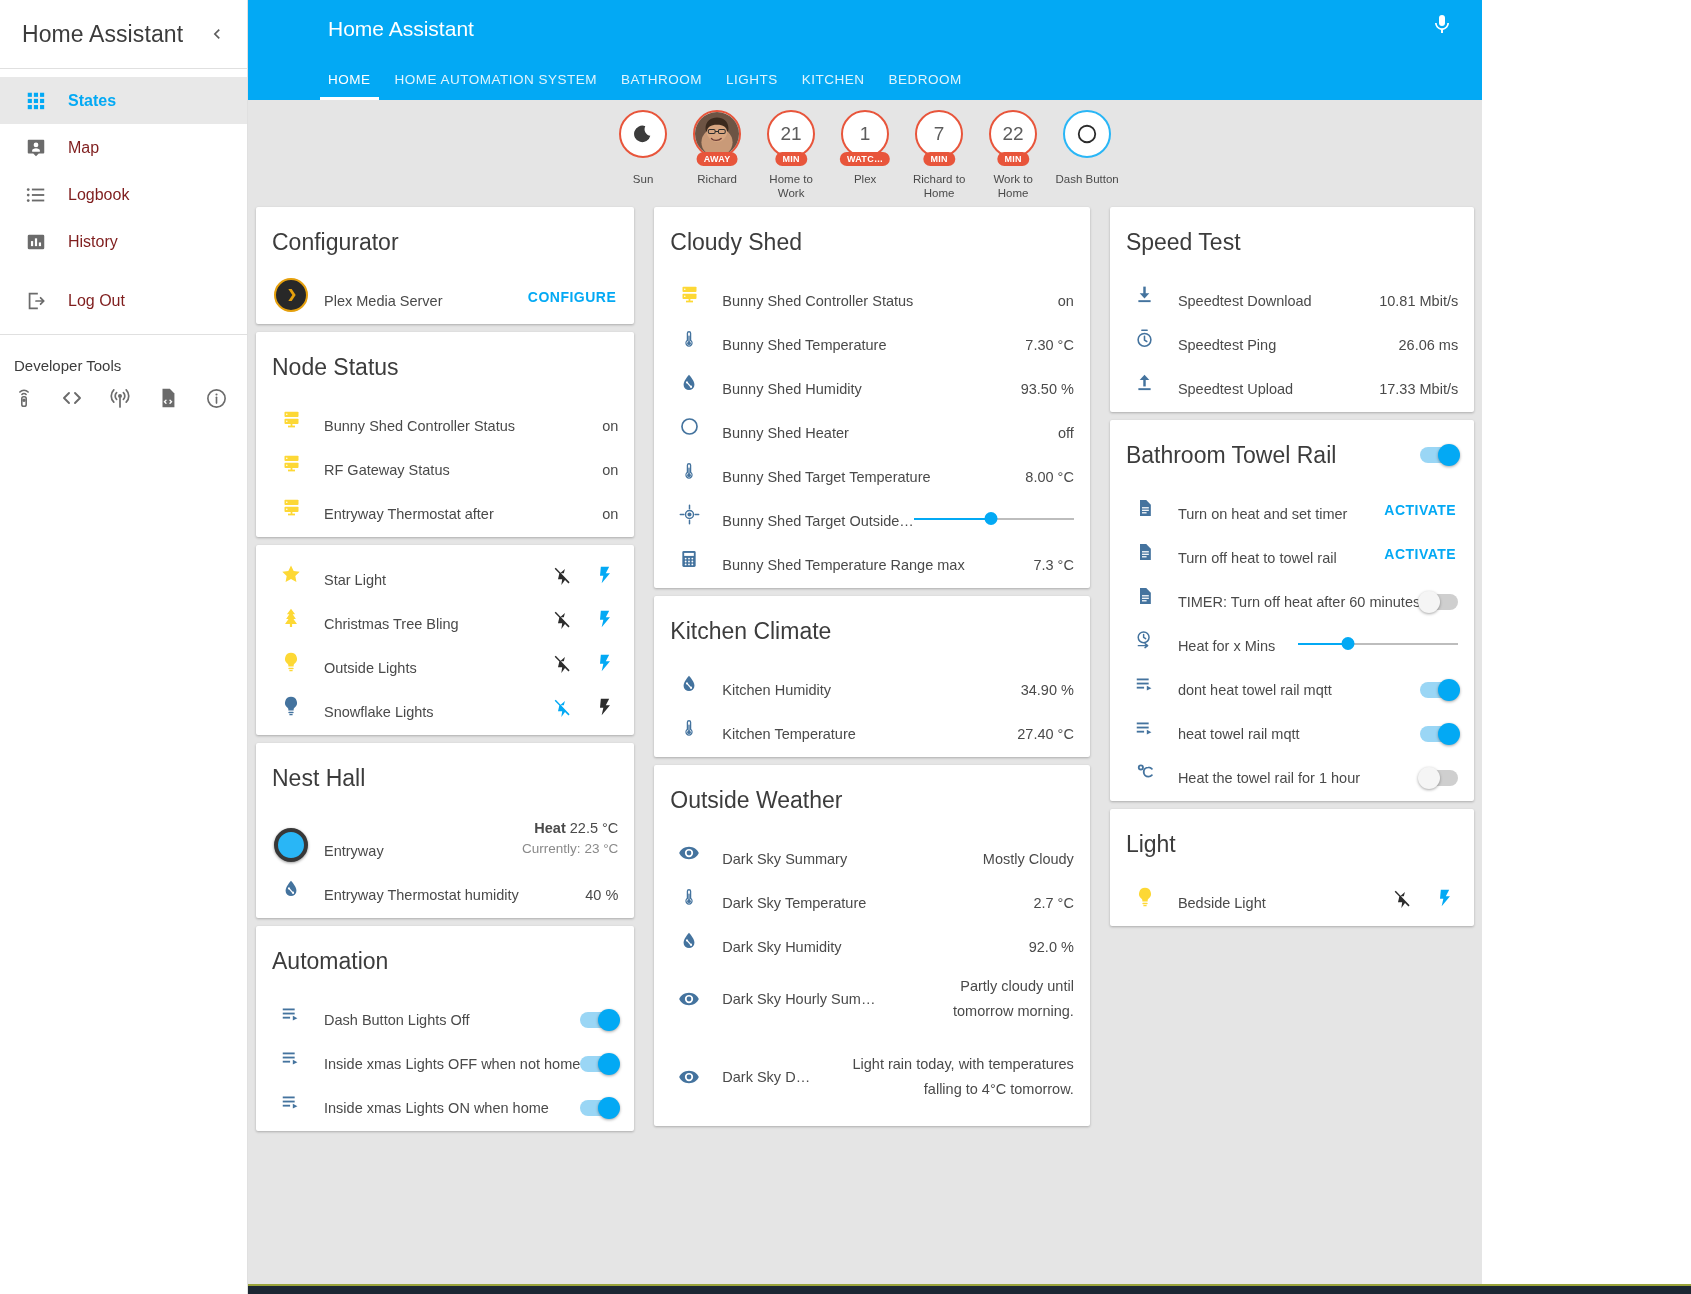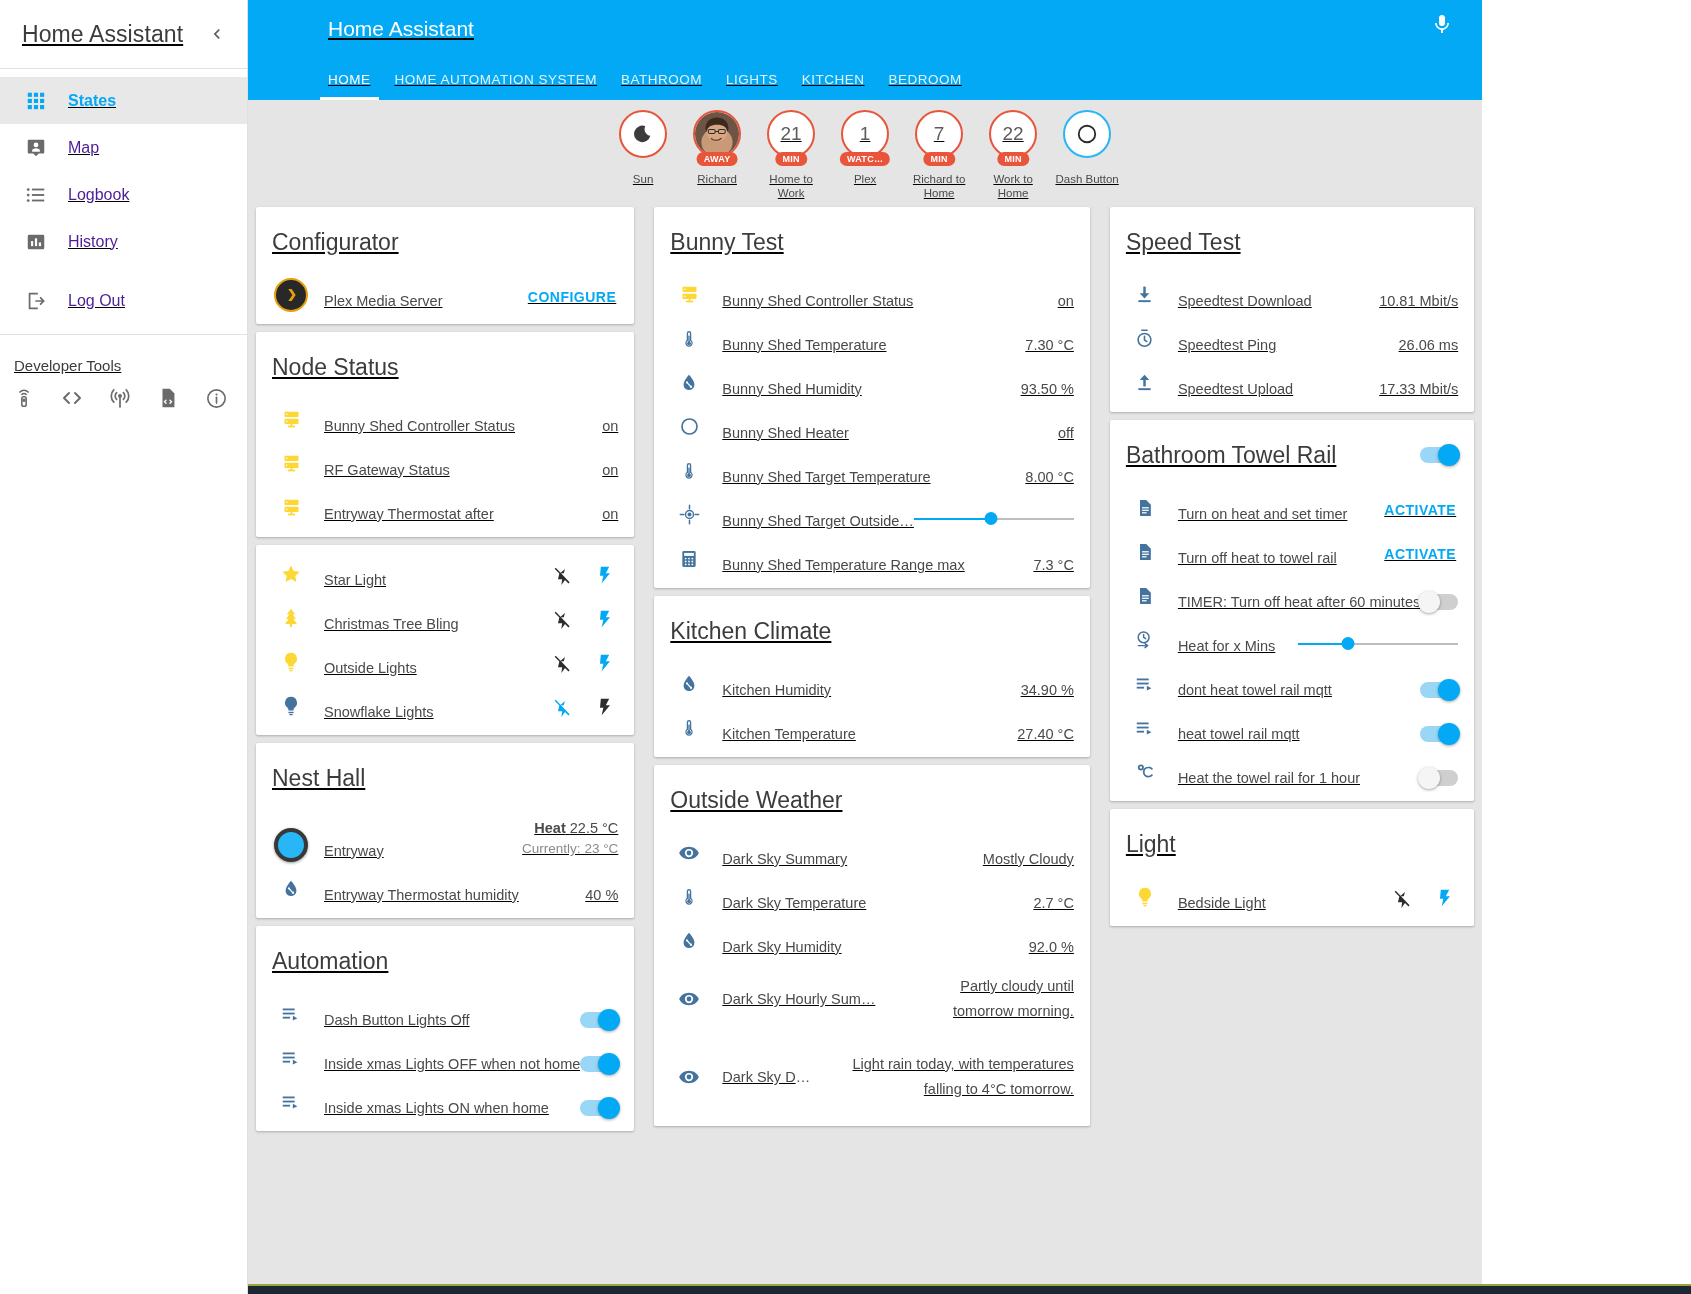--- a/index.html
+++ b/index.html
@@ -2,21 +2,21 @@
 <html><head>
 <meta charset="utf-8">
 <style>
   * { box-sizing: border-box; margin: 0; padding: 0; }
   html, body {
     width: 1691px; height: 1294px;
     font-family: "Liberation Sans", sans-serif;
     background: #ffffff;
     overflow: hidden;
   }
-  .app { display: flex; width: 1448px; height: 1294px; position: relative; text-decoration: underline; }
+  .app { display: flex; width: 1448px; height: 1294px; position: relative; }
 
   
   .sidebar {
     width: 248px; min-width: 248px; height: 1294px;
     background: #ffffff; border-right: 1px solid #e0e0e0;
     display: flex; flex-direction: column;
   }
   .sidebar-header {
     height: 69px; display: flex; align-items: center;
     justify-content: space-between; padding: 0 16px 0 22px;
@@ -28,21 +28,21 @@
     cursor: pointer; color: #5e5e5e;
   }
   .nav-list { padding-top: 8px; }
   .nav-item {
     height: 47px; display: flex; align-items: center;
     padding-left: 22px; cursor: pointer; color: #5e5e5e;
   }
   .nav-item.active { background: #e8e8e8; }
   .nav-item.active .nav-label { color: #03a9f4; font-weight: 600; }
   .nav-item .nav-icon { width: 28px; height: 28px; display:flex; align-items:center; justify-content:center; margin-right: 18px; }
-  .nav-label { font-size: 16px; color: #4c1d95; }
+  .nav-label { font-size: 16px; color: #7f1d1d; }
   .nav-gap { height: 12px; }
   .dev-divider { border-top: 1px solid #e0e0e0; margin-top: 10px; }
   .dev-title { font-size: 15px; color: #3c3c3c; padding: 22px 0 10px 14px; }
   .dev-icons { display:flex; align-items:center; padding-left: 10px; gap: 20px; }
   .dev-icon { width: 28px; height: 28px; display:flex; align-items:center; justify-content:center; cursor:pointer; color:#6b6b6b;}
 
   
   .main { flex: 1; height: 1294px; display:flex; flex-direction:column; background:#e5e5e5; position:relative;}
   .toolbar { background: #03a9f4; height: 100px; position: relative; flex: none; }
   .toolbar-top { height: 58px; display: flex; align-items: center; padding: 0 16px 0 80px; }
@@ -604,21 +604,21 @@
                   <span class="knob"></span>
                 </span>
             </div>
           </section>
         </div>
 
         <div class="column">
 
           <section class="card">
             <div class="card-header">
-              <div class="card-title">Bunny Test</div>
+              <div class="card-title">Cloudy Shed</div>
             </div>
 
             <div class="row">
               <span class="row-icon">
                 <svg width="21" height="21" viewBox="0 0 24 24" fill="#fdd835">
                     <rect x="4" y="3" width="16" height="6" rx="1"></rect>
                     <rect x="4" y="11" width="16" height="6" rx="1"></rect>
                     <rect x="8" y="19" width="8" height="2"></rect>
                     <rect x="11" y="17" width="2" height="3"></rect>
                     <circle cx="6.6" cy="6" r=".9" fill="#fff"></circle>

